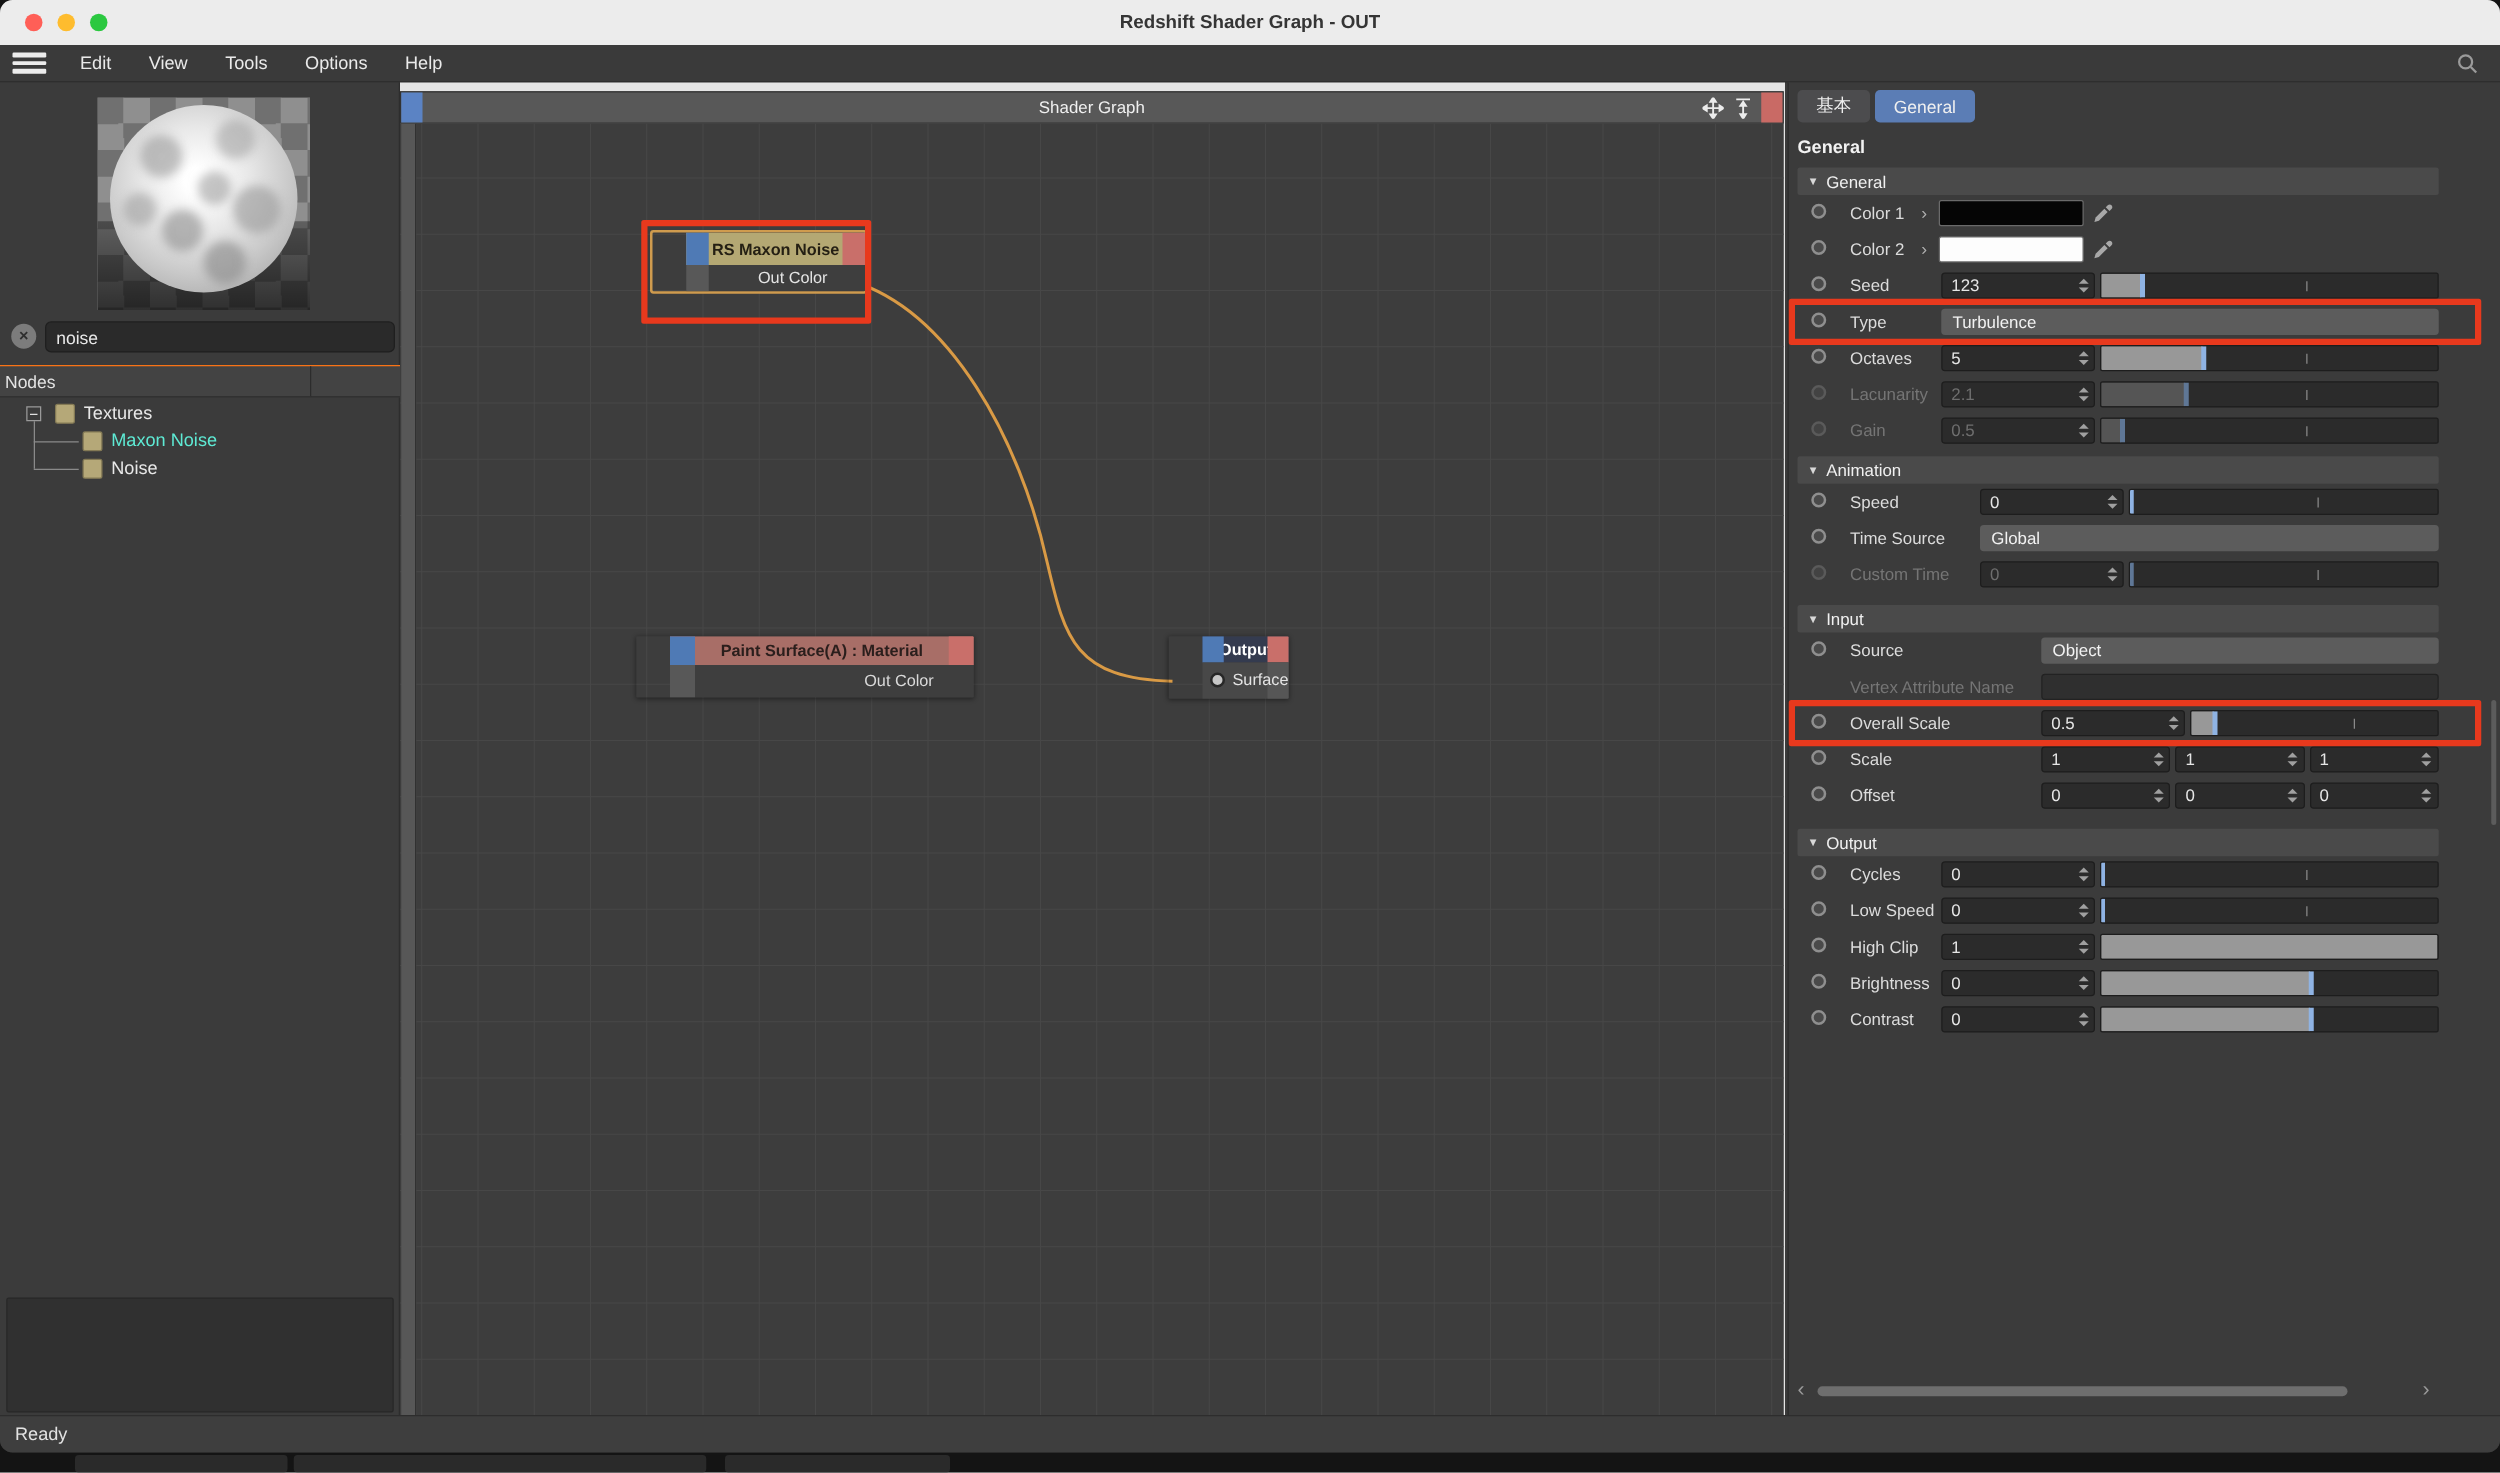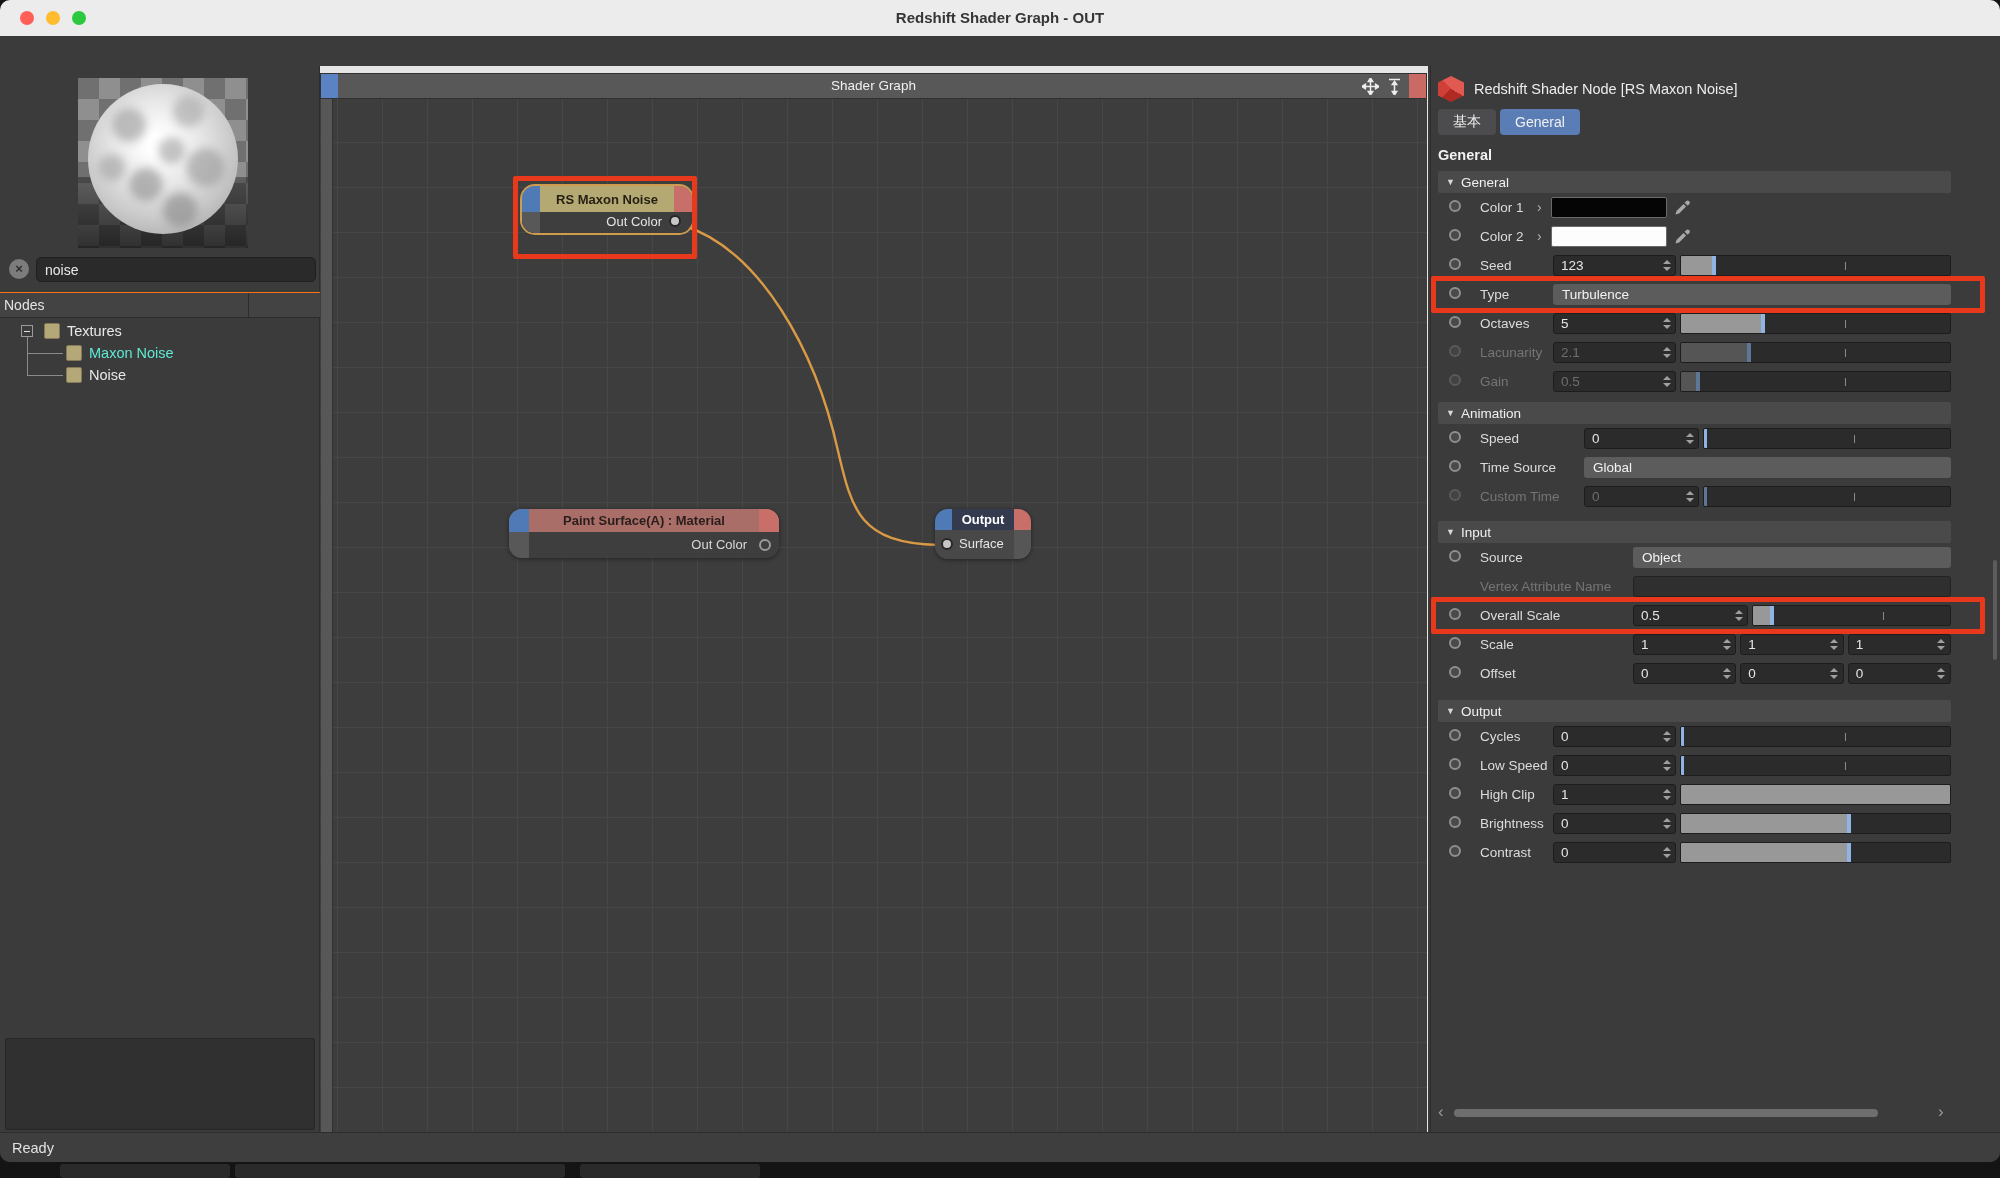--- a/index.html
+++ b/index.html
@@ -84,22 +84,22 @@
   .gh-red  { right:0; background:#c96a65; }
   .gh-icons { position:absolute; right:24px; top:4px; display:flex; gap:8px; }
   .canvas { position:absolute; left:0; top:33px; right:1px; bottom:0; background:#3d3d3d;
             background-image: linear-gradient(to right,#474747 1px,transparent 1px),
                               linear-gradient(to bottom,#474747 1px,transparent 1px);
             background-size:45px 45px; background-position:17px 43px; }
   .vstrip { position:absolute; left:1px; top:0; bottom:0; width:12px; background:#575757;
             border-right:1px solid #313131; }
   .wire { position:absolute; left:0; top:0; z-index:1; }
 
-  .node { position:absolute; z-index:2; border-radius:13px; overflow:hidden;
-          box-shadow:0 1px 4px rgba(0,0,0,.45); }
+  .node { position:absolute; z-index:2; border-radius:1px; overflow:hidden;
+          box-shadow:0 1px 4px rgba(0,0,0,.45);padding-left:27px; }
   .nhead { position:relative; display:flex; align-items:center; justify-content:center;
            font-weight:700; font-size:13px; }
   .ncorner { position:absolute; top:0; bottom:0; }
   .nc-l { left:0; background:#4f7ab5; }
   .nc-r { right:0; background:#c96f6a; }
   .nbody { position:relative; background:#3e3e3e; }
   .nblock { position:absolute; top:0; bottom:0; background:#585858; }
   .port { position:absolute; width:12px; height:12px; border-radius:50%; }
   .port-filled { background:#c7c7c7; border:2.5px solid #272727; }
   .port-hollow { background:transparent; border:2px solid #9a9a9a; }
@@ -217,20 +217,40 @@
 
 <div class="window">
 
   <div class="titlebar">
     <span class="tl tl-red"></span>
     <span class="tl tl-yellow"></span>
     <span class="tl tl-green"></span>
     <div class="title-text">Redshift Shader Graph - OUT</div>
   </div>
 
+  <div class="menubar">
+    <div class="hamburger">
+        <i></i>
+        <i></i>
+        <i></i>
+      </div>
+    <div style="display:flex">
+        <div class="menu-item">Edit</div>
+        <div class="menu-item">View</div>
+        <div class="menu-item">Tools</div>
+        <div class="menu-item">Options</div>
+        <div class="menu-item">Help</div>
+      </div>
+    <span class="menusearch">
+      <svg width="20" height="20" viewBox="0 0 20 20">
+          <circle cx="8.5" cy="8.5" r="5.2" fill="none" stroke="#9a9a9a" stroke-width="1.8"></circle>
+          <line x1="12.6" y1="12.6" x2="17" y2="17" stroke="#9a9a9a" stroke-width="1.8"></line>
+        </svg>
+    </span>
+  </div>
 
   <div class="leftpanel">
     <div class="preview">
       <div class="pv-floor"></div>
       <div class="pv-sphere"></div>
     </div>
     <div class="search-clear">×</div>
     <input class="search-input" value="noise" style="">
     <div class="nodes-header">
       <span>Nodes</span>
@@ -327,24 +347,20 @@
           <span class="portlabel">Surface</span>
         </div>
       </div>
 
       <div class="anno anno-maxon"></div>
     </div>
   </div>
 
   <div class="rpanel">
     <div class="rp-content">
-      <div class="rp-header">
-        <span class="rs-logo"></span>
-        <span class="rp-title">Redshift Shader Node [RS Maxon Noise]</span>
-      </div>
       <div class="rp-tabs">
           <div class="tab">基本</div>
           <div class="tab active">General</div>
         </div>
       <div class="rp-page-title">General</div>
       <div>
           <div class="sec-bar bar-general">
             <span class="tri">▼</span>
             <span>General</span>
           </div>

